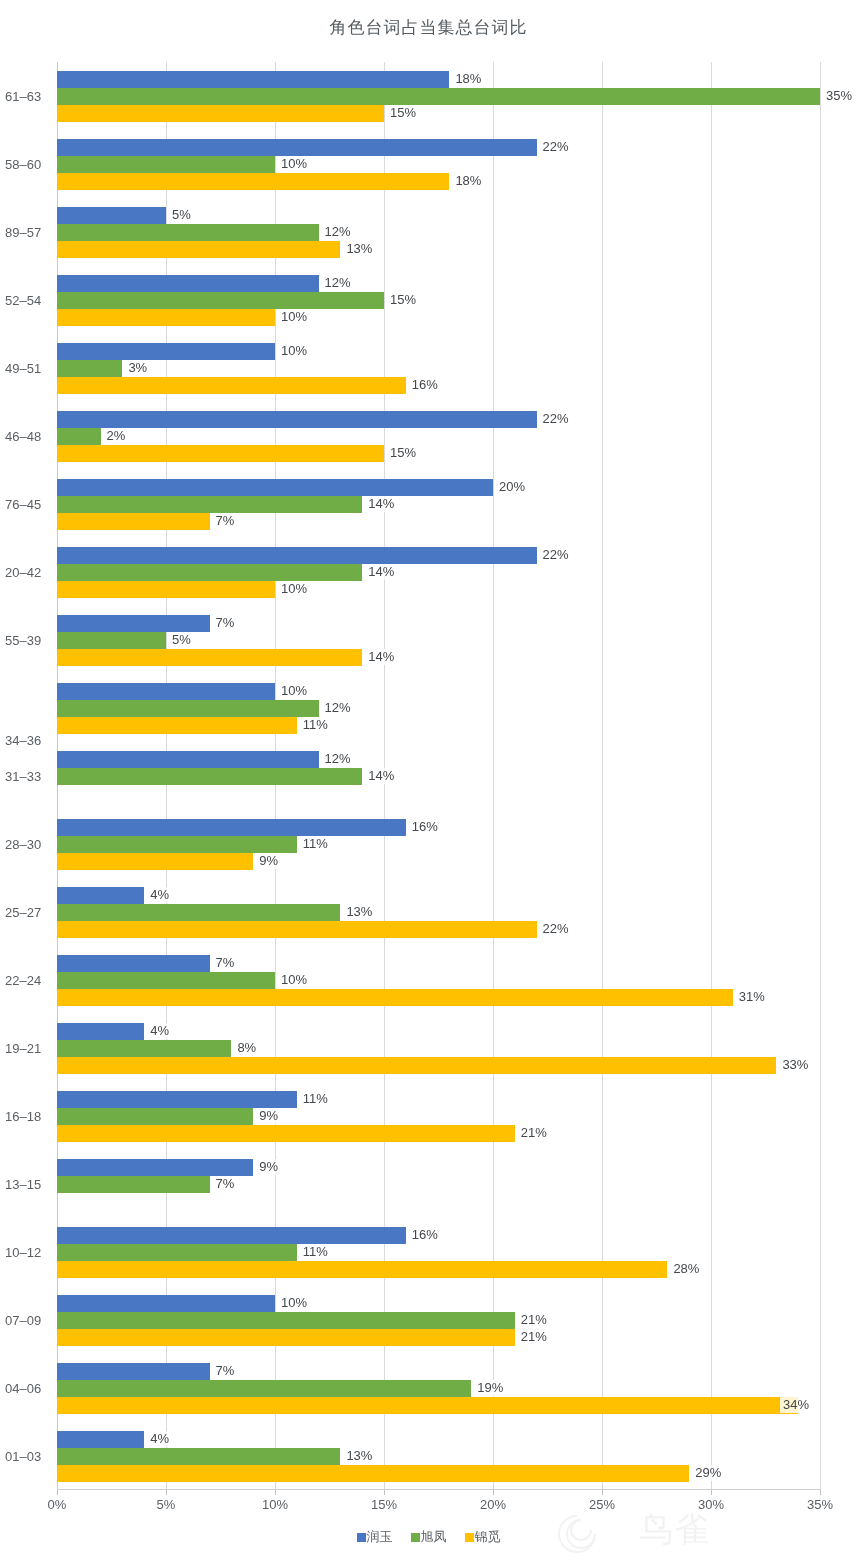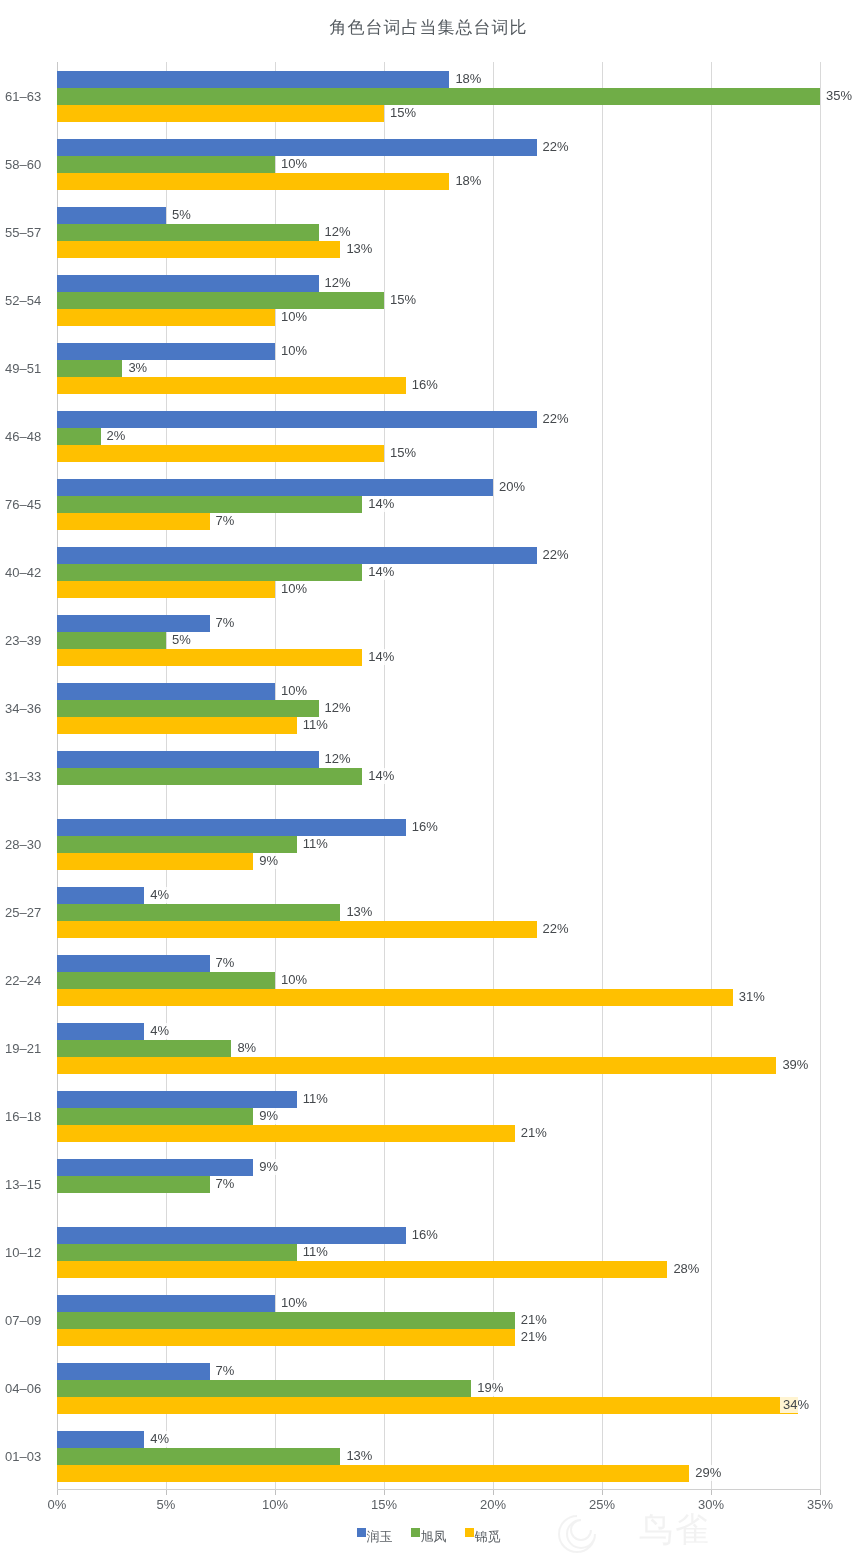--- a/index.html
+++ b/index.html
@@ -133,20 +133,21 @@
     left: 0;
     top: 1528px;
     width: 857px;
     display: flex;
     justify-content: center;
     align-items: center;
     gap: 18px;
   }
   .legend-item {
     display: flex;
+    align-items: center;
     gap: 1px;
     font-size: 13px;
     color: #5a5f64;
   }
   .legend-swatch {
     width: 9px;
     height: 9px;
     display: inline-block;
   }
   
@@ -178,28 +179,28 @@
 </head>
 <body>
 
 <div id="chart-root">
 
   <div id="chart-title">角色台词占当集总台词比</div>
 
   <div id="y-axis-labels">
       <div class="ycat" style="top: 34px;">61–63</div>
       <div class="ycat" style="top: 102px;">58–60</div>
-      <div class="ycat" style="top: 170px;">55–57</div>
+      <div class="ycat" style="top: 170px;">89–57</div>
       <div class="ycat" style="top: 238px;">52–54</div>
       <div class="ycat" style="top: 306px;">49–51</div>
       <div class="ycat" style="top: 374px;">46–48</div>
       <div class="ycat" style="top: 442px;">76–45</div>
-      <div class="ycat" style="top: 510px;">40–42</div>
-      <div class="ycat" style="top: 578px;">23–39</div>
-      <div class="ycat" style="top: 646px;">34–36</div>
+      <div class="ycat" style="top: 510px;">20–42</div>
+      <div class="ycat" style="top: 578px;">55–39</div>
+      <div class="ycat" style="top: 678px;">34–36</div>
       <div class="ycat" style="top: 714px;">31–33</div>
       <div class="ycat" style="top: 782px;">28–30</div>
       <div class="ycat" style="top: 850px;">25–27</div>
       <div class="ycat" style="top: 918px;">22–24</div>
       <div class="ycat" style="top: 986px;">19–21</div>
       <div class="ycat" style="top: 1054px;">16–18</div>
       <div class="ycat" style="top: 1122px;">13–15</div>
       <div class="ycat" style="top: 1190px;">10–12</div>
       <div class="ycat" style="top: 1258px;">07–09</div>
       <div class="ycat" style="top: 1326px;">04–06</div>
@@ -414,21 +415,21 @@
           <div class="bar-row" style="top: 0px; width: 100%;">
             <div class="bar" style="width: 87.2px; background: rgb(74, 119, 196);"></div>
             <div class="bar-label" style="left: 90.2px;">4%</div>
           </div>
           <div class="bar-row" style="top: 17px; width: 100%;">
             <div class="bar" style="width: 174.4px; background: rgb(112, 173, 71);"></div>
             <div class="bar-label" style="left: 177.4px;">8%</div>
           </div>
           <div class="bar-row" style="top: 34px; width: 100%;">
             <div class="bar" style="width: 719.4px; background: rgb(255, 192, 0);"></div>
-            <div class="bar-label" style="left: 722.4px;">39%</div>
+            <div class="bar-label" style="left: 722.4px;">33%</div>
           </div>
         </div>
         <div class="bar-group" style="top: 1028.5px; height: 51px;">
           <div class="bar-row" style="top: 0px; width: 100%;">
             <div class="bar" style="width: 239.8px; background: rgb(74, 119, 196);"></div>
             <div class="bar-label" style="left: 242.8px;">11%</div>
           </div>
           <div class="bar-row" style="top: 17px; width: 100%;">
             <div class="bar" style="width: 196.2px; background: rgb(112, 173, 71);"></div>
             <div class="bar-label" style="left: 199.2px;">9%</div>

